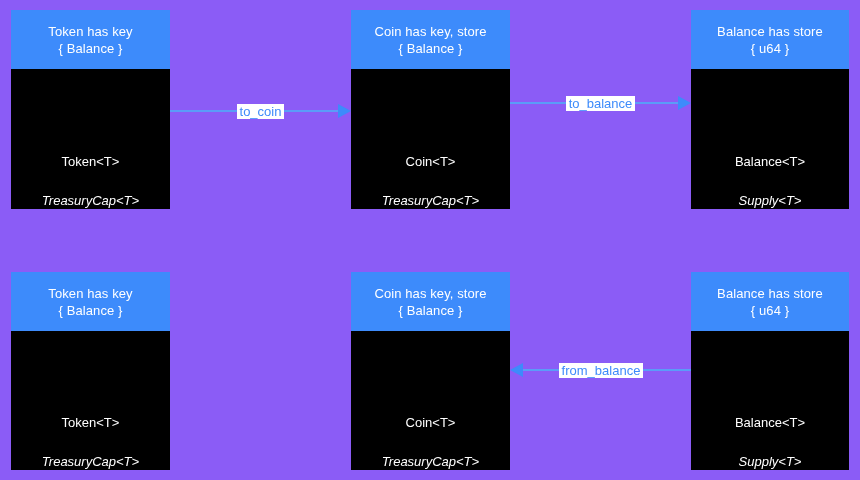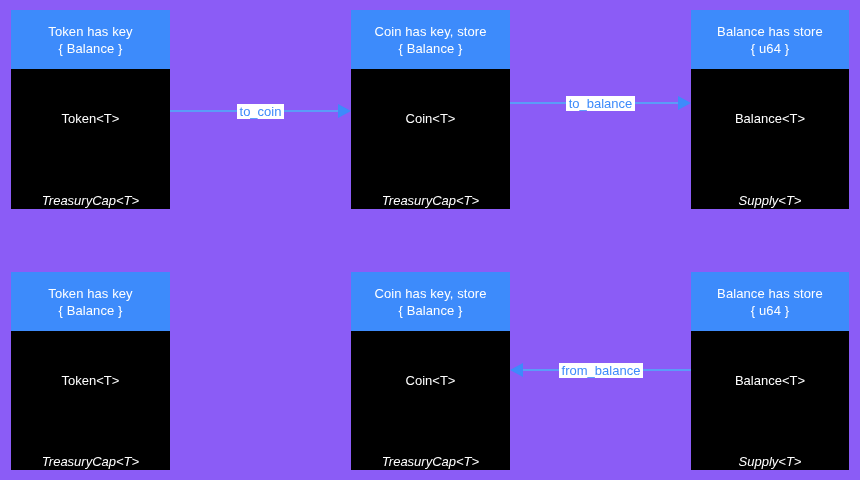--- a/index.html
+++ b/index.html
@@ -44,21 +44,21 @@
   }
   .node-header .hl { display: block; white-space: nowrap; }
 
   .node-body {
     flex: 1 1 auto;
     background: #000000;
     color: #ffffff;
     display: flex;
     flex-direction: column;
     align-items: center;
-    justify-content: space-between;
+    justify-content: flex-end;
     font-size: 13px;
     line-height: 16px;
     text-align: center;
     padding-top: 42px;
   }
   .node-body .bl {
     display: block;
     white-space: nowrap;
   }
   .node-body .bl + .bl { margin-top: 23px; font-style: italic; }

